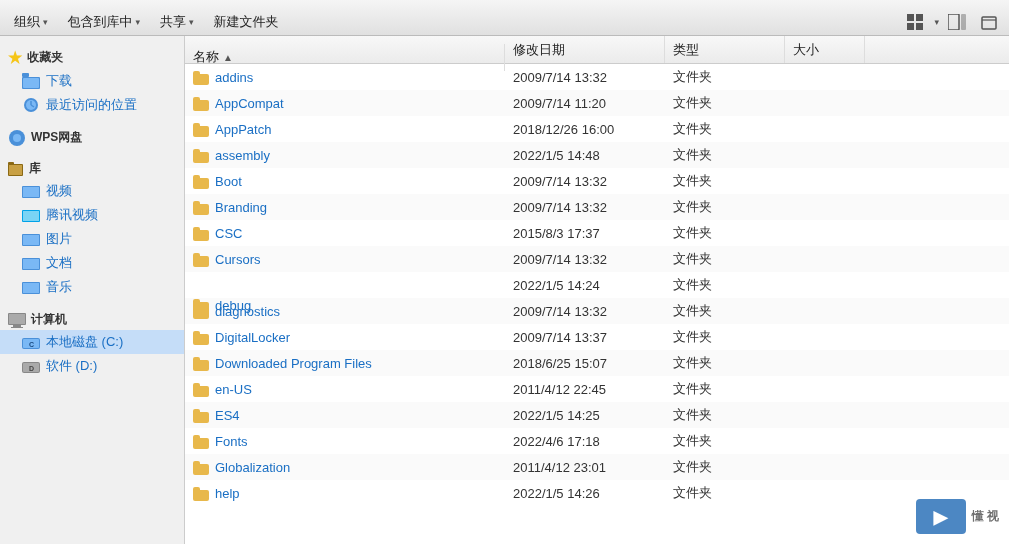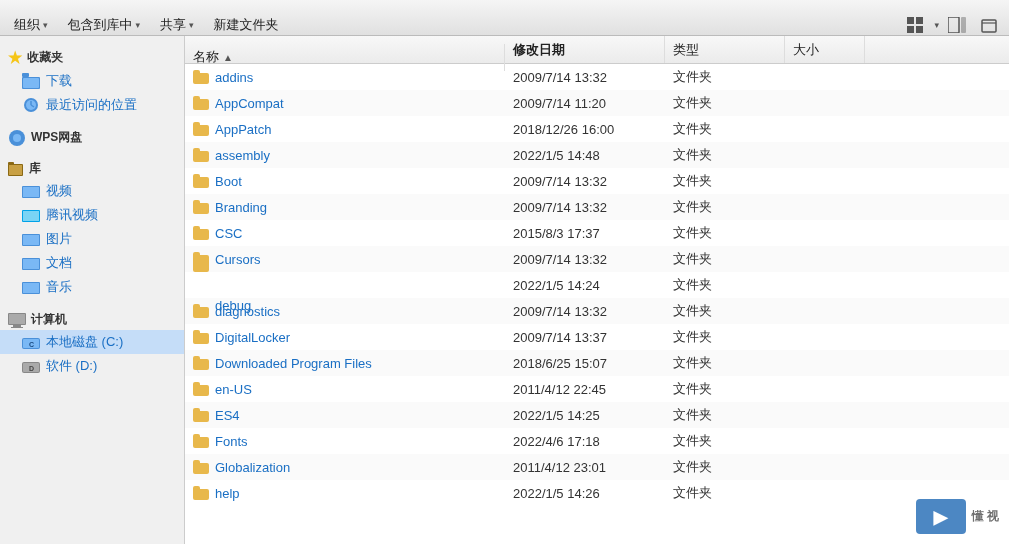--- a/index.html
+++ b/index.html
@@ -11,25 +11,25 @@
       width: 1009px;
       height: 544px;
       overflow: hidden;
       display: flex;
       flex-direction: column;
     }
 
     
     .toolbar {
       display: flex;
-      align-items: flex-start;
+      align-items: flex-end;
       background: linear-gradient(to bottom, #f5f5f5, #e0e0e0);
       border-bottom: 1px solid #bbb;
       height: 36px;
-      padding: 12px 6px;
+      padding: 0 6px;
       gap: 4px;
       flex-shrink: 0;
     }
     .toolbar-btn {
       display: flex;
       align-items: center;
       gap: 3px;
       padding: 4px 8px;
       cursor: pointer;
       border-radius: 3px;
@@ -122,21 +122,21 @@
       font-size: 13px;
       color: #222;
       cursor: pointer;
       height: 100%;
       display: flex;
       align-items: center;
       border-right: 1px solid #ddd;
       user-select: none;
     }
     .col-name { width: 320px; margin-top: 15px; }
-    .col-date { width: 160px; font-weight: bold; }
+    .col-date { width: 160px; }
     .col-type { width: 120px; }
     .col-size { width: 80px; }
     .col-sort-arrow { font-size: 10px; margin-left: 4px; color: #555; }
 
     
     .file-list {
       flex: 1;
       overflow-y: auto;
     }
     .file-row {
@@ -149,21 +149,21 @@
     .file-cell {
       padding: 0 8px;
       font-size: 13px;
       white-space: nowrap;
       overflow: hidden;
       text-overflow: ellipsis;
     }
     .file-cell-name {
       width: 320px;
       display: flex;
-      align-items: flex-start;
+      align-items: flex-end;
       gap: 6px;
       color: #1a6fc4;
     }
     .file-cell-date { width: 160px; color: #333; }
     .file-cell-type { width: 120px; color: #333; }
     .file-cell-size { width: 80px; color: #333; }
 
     
     .folder-img {
       width: 16px;

